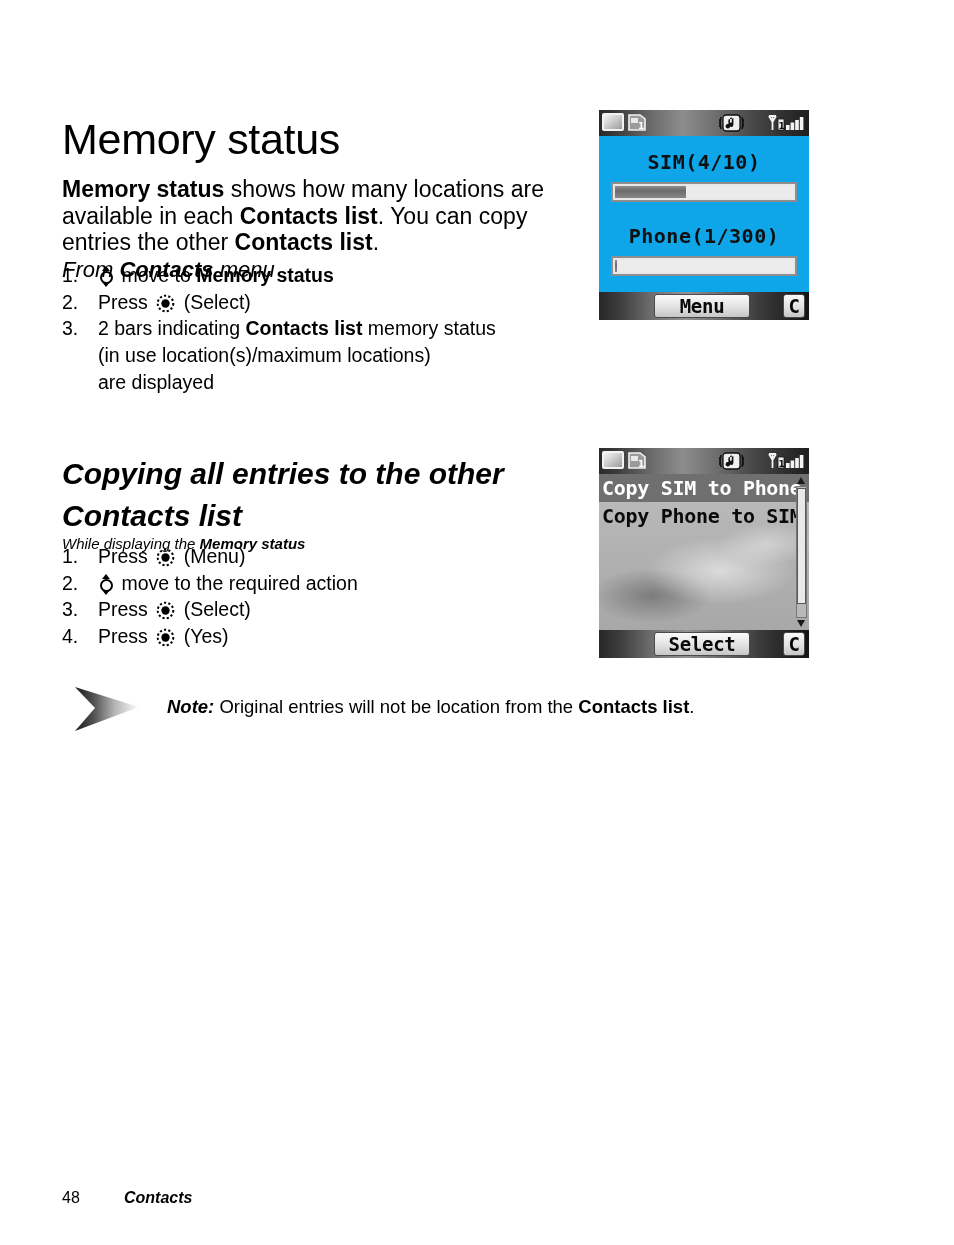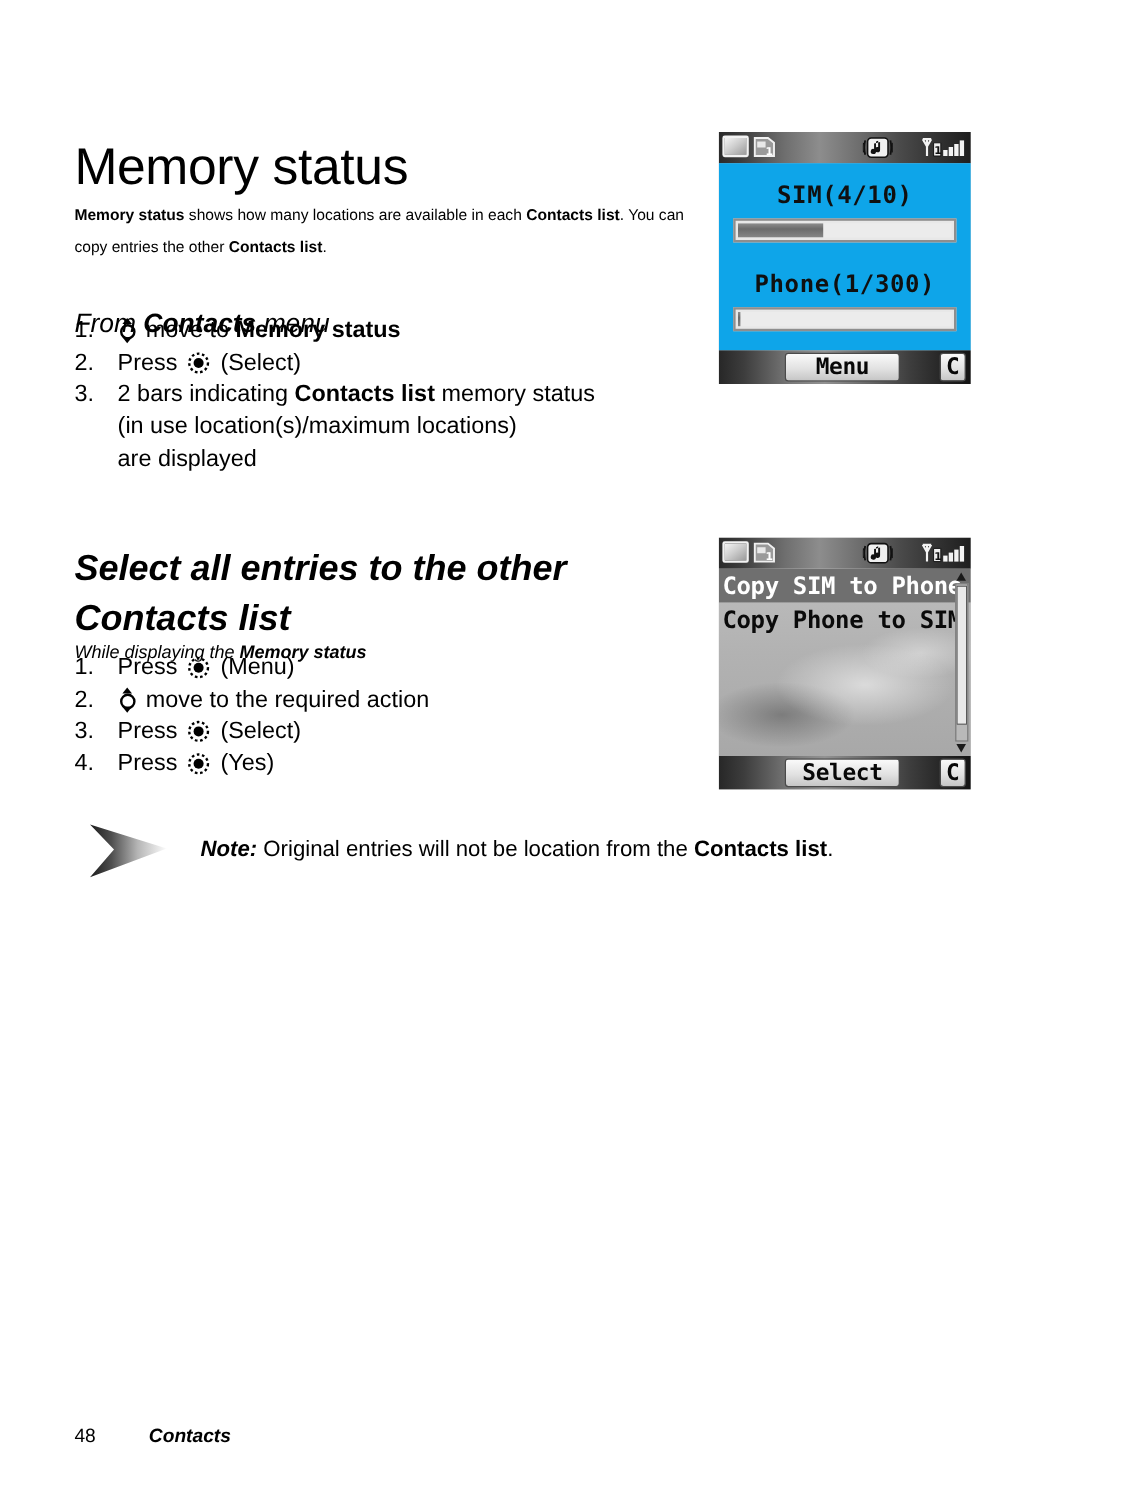--- a/index.html
+++ b/index.html
@@ -31,21 +31,21 @@
     line-height: 48px;
     white-space: nowrap;
   }
 
   
   #intro-paragraph {
     position: absolute;
     left: 62px;
     top: 153px;
     width: 520px;
-    font-size: 13px;
+    font-size: 23px;
     line-height: 26.7px;
   }
 
   
   #from-menu-line {
     position: absolute;
     left: 62px;
     top: 235px;
     font-size: 22px;
     line-height: 26.7px;
@@ -376,21 +376,21 @@
           </svg></span><span> (Select)</span></span>
   </li>
   <li>
     <span class="num">3.</span>
     <span class="cont"><span>2 bars indicating </span><span class="b">Contacts list</span><span> memory status</span></span>
     <span class="cont">(in use location(s)/maximum locations)</span>
     <span class="cont">are displayed</span>
   </li>
 </ol>
 
-<h2 id="section-heading">Select all entries to the other Contacts list</h2>
+<h2 id="section-heading">Copying all entries to the other Contacts list</h2>
 
 <p id="while-displaying-line"><span>While displaying the </span><span class="b">Memory status</span></p>
 
 <ol class="steps" id="steps-copy">
   <li>
     <span class="num">1.</span>
     <span class="cont"><span>Press </span><span class="key-select"><svg viewBox="0 0 20 20" width="19" height="19">
             <circle cx="10" cy="10" r="8.2" fill="none" stroke="#000" stroke-width="2.1" stroke-dasharray="2.3 2.3"></circle>
             <circle cx="10" cy="10" r="4.4" fill="#000"></circle>
           </svg></span><span> (Menu)</span></span>

